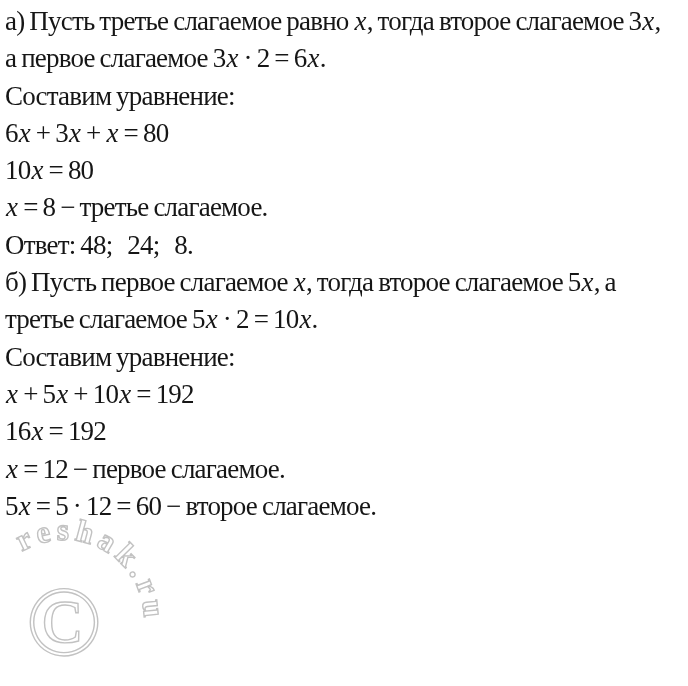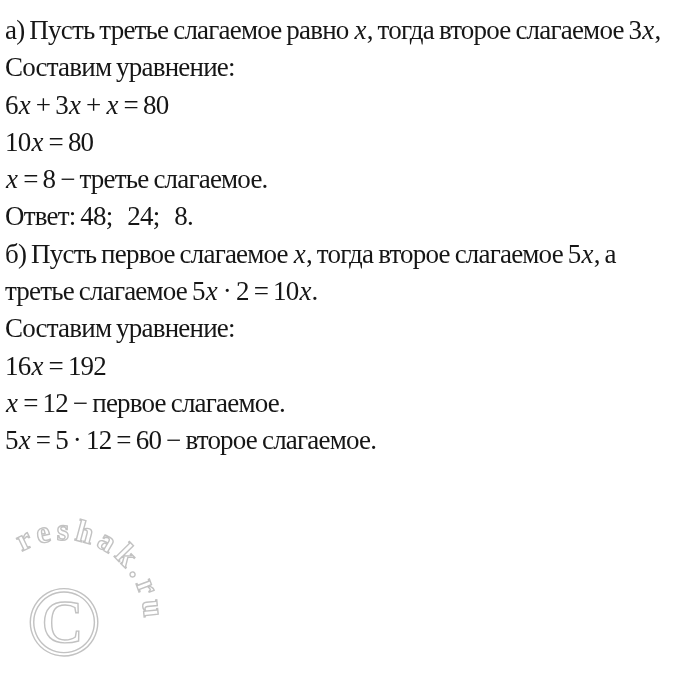--- a/index.html
+++ b/index.html
@@ -23,21 +23,20 @@
   .solution-text{
     position:absolute;
     left:5px;
     top:3px;
     color:var(--text);
     font-size:27px;
     line-height:37.3px;
     letter-spacing:-0.8px;
     word-spacing:-1px;
     white-space:nowrap;
-    margin-top:9px;
   }
   .solution-text .line i{
     font-style:italic;
     padding:0 1px;
   }
   .watermark-svg{
     position:absolute;
     left:0;
     top:0;
     width:688px;
@@ -64,28 +63,30 @@
     stroke-width:1.4px;
   }
 </style>
 </head>
 <body>
 
 <div class="page">
 
   <div class="solution-text">
       <div class="line">а) Пусть третье слагаемое равно <i>x</i>, тогда второе слагаемое 3<i>x</i>,</div>
+      <div class="line">а первое слагаемое 3<i>x</i> · 2 = 6<i>x</i>.</div>
       <div class="line">Составим уравнение:</div>
       <div class="line">6<i>x</i> + 3<i>x</i> + <i>x</i> = 80</div>
       <div class="line">10<i>x</i> = 80</div>
       <div class="line"><i>x</i> = 8 − третье слагаемое.</div>
       <div class="line">Ответ: 48;&nbsp;&nbsp; 24;&nbsp;&nbsp; 8.</div>
       <div class="line">б) Пусть первое слагаемое <i>x</i>, тогда второе слагаемое 5<i>x</i>, а</div>
       <div class="line">третье слагаемое 5<i>x</i> · 2 = 10<i>x</i>.</div>
       <div class="line">Составим уравнение:</div>
+      <div class="line"><i>x</i> + 5<i>x</i> + 10<i>x</i> = 192</div>
       <div class="line">16<i>x</i> = 192</div>
       <div class="line"><i>x</i> = 12 − первое слагаемое.</div>
       <div class="line">5<i>x</i> = 5 · 12 = 60 − второе слагаемое.</div>
     </div>
 
   <svg class="watermark-svg" viewBox="0 0 688 686" xmlns="http://www.w3.org/2000/svg">
     <defs>
       <path id="wmArc" d="M 22 552 A 80 80 0 0 1 144 624" fill="none"></path>
     </defs>
     <text class="wm-copyright" x="64" y="655" text-anchor="middle">©</text>

